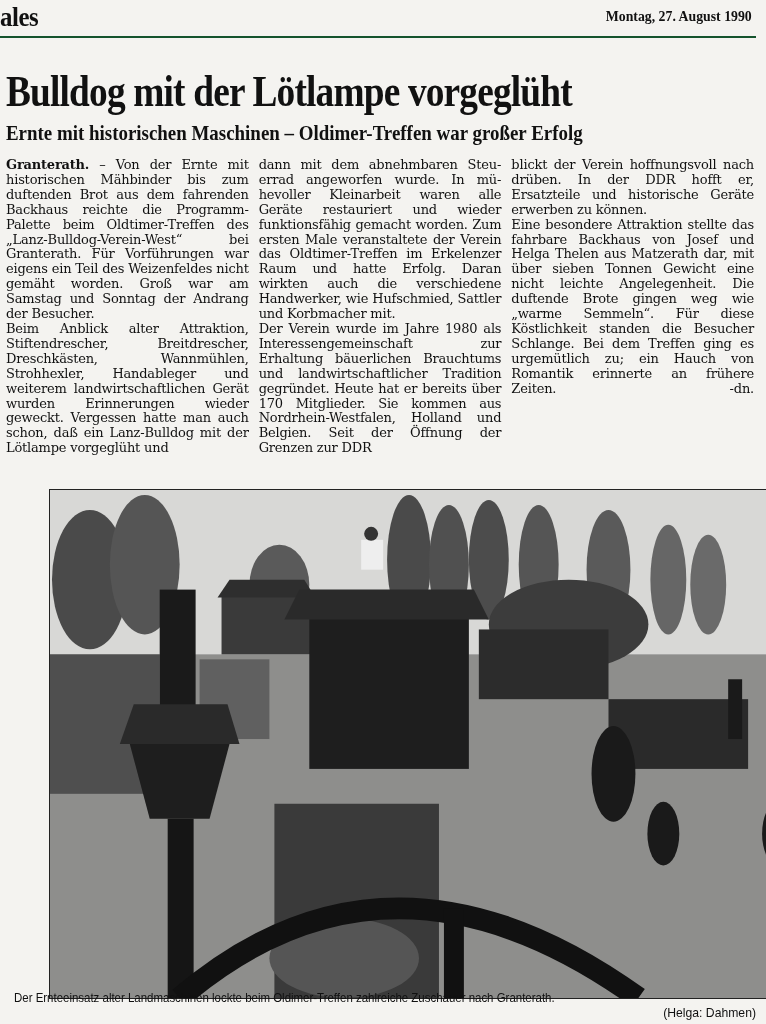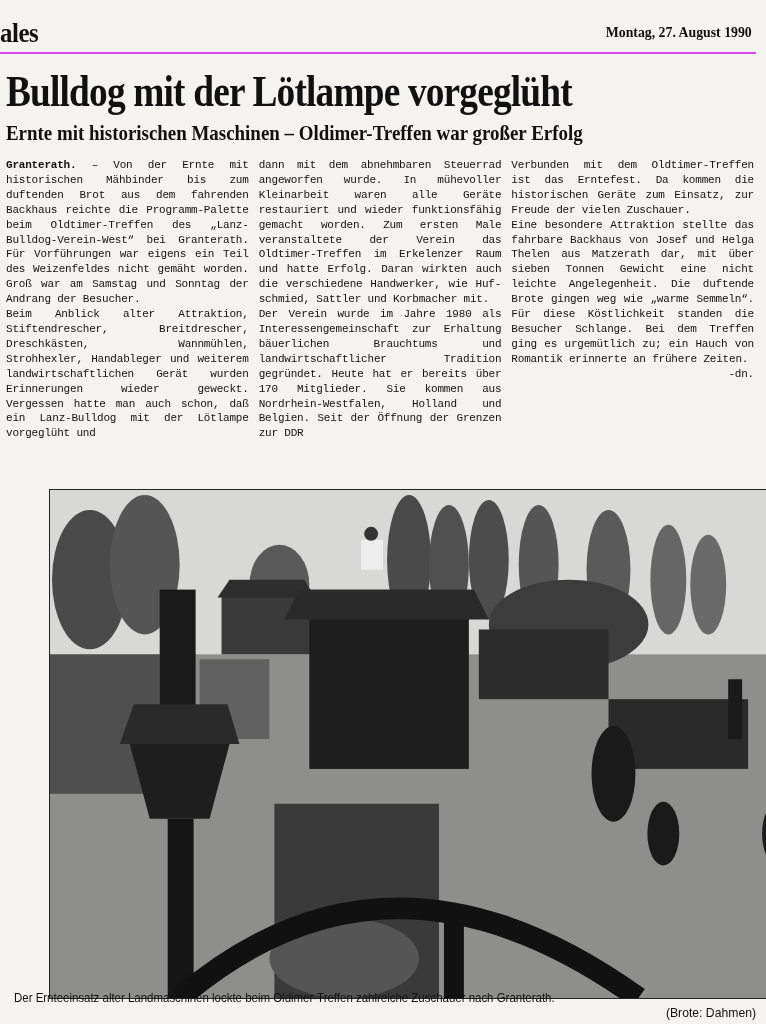--- a/index.html
+++ b/index.html
@@ -3,22 +3,22 @@
 <meta charset="utf-8">
 <style>
   html, body { margin: 0; padding: 0; }
   body {
     width: 766px; height: 1024px; overflow: hidden;
     background: #f4f3f0; color: #111;
     font-family: "DejaVu Serif", "Liberation Serif", serif;
     position: relative;
   }
   .masthead {
-    position: absolute; left: 0; top: 16px; width: 756px; height: 36px;
-    border-bottom: 2px solid #d946ef;
+    position: absolute; left: 0; top: 0; width: 756px; height: 36px;
+    border-bottom: 2px solid #14532d;
     text-decoration: underline;
   }
   .section-name {
     position: absolute; left: 0; top: 2px;
     font-family: "Liberation Serif", serif; font-weight: bold;
     font-size: 27px; letter-spacing: -0.5px; transform: scaleX(0.92); transform-origin: left;
   }
   .date {
     position: absolute; right: 4px; top: 8px;
     font-family: "Liberation Serif", serif; font-weight: bold; font-size: 15px;
@@ -34,22 +34,22 @@
     position: absolute; left: 6px; top: 120px; margin: 0;
     font-family: "Liberation Serif", serif; font-weight: bold;
     font-size: 22px; line-height: 26px;
     transform: scaleX(0.86); transform-origin: left; white-space: nowrap;
   }
   .columns {
     position: absolute; left: 6px; top: 158px; width: 748px; height: 300px;
     display: flex; gap: 10px;
   }
   .col {
-    width: 243px; font-size: 11px; line-height: 14.9px;
-    text-align: justify; hyphens: manual; letter-spacing: -0.2px; font-family: Liberation Mono, monospace;
+    width: 243px; font-size: 13px; line-height: 14.9px;
+    text-align: justify; hyphens: manual; letter-spacing: -0.2px;
   }
   .col p { margin: 0; }
   .dateline { font-weight: bold; }
   .signoff { float: right; }
   .photo {
     position: absolute; left: 9px; top: 473px; width: 744px; height: 510px;
     border: 1.5px solid #222; box-sizing: border-box;
     background: #bdbdbd; overflow: hidden;
   }
   .photo svg { display: block; width: 100%; height: 100%; }
@@ -77,21 +77,21 @@
 <section class="columns">
   <div class="col">
     <p><span class="dateline">Granterath.</span><span> – Von der Ernte mit historischen Mähbinder bis zum duftenden Brot aus dem fahren­den Backhaus reichte die Pro­gramm-Palette beim Oldtimer-Treffen des „Lanz-Bulldog-Ver­ein-West“ bei Granterath. Für Vorführungen war eigens ein Teil des Weizenfeldes nicht gemäht worden. Groß war am Samstag und Sonntag der Andrang der Be­sucher.</span></p>
     <p>Beim Anblick alter Attraktion, Stiftendrescher, Breitdrescher, Dreschkästen, Wannmühlen, Strohhexler, Handableger und weiterem landwirtschaftlichen Gerät wurden Erinnerungen wie­der geweckt. Vergessen hatte man auch schon, daß ein Lanz-Bulldog mit der Lötlampe vorgeglüht und</p>
   </div>
   <div class="col">
     <p>dann mit dem abnehmbaren Steu­errad angeworfen wurde. In mü­hevoller Kleinarbeit waren alle Geräte restauriert und wieder funktionsfähig gemacht worden. Zum ersten Male veranstaltete der Verein das Oldtimer-Treffen im Erkelenzer Raum und hatte Er­folg. Daran wirkten auch die ver­schiedene Handwerker, wie Huf­schmied, Sattler und Korbmacher mit.</p>
     <p>Der Verein wurde im Jahre 1980 als Interessengemeinschaft zur Erhaltung bäuerlichen Brauch­tums und landwirtschaftlicher Tradition gegründet. Heute hat er bereits über 170 Mitglieder. Sie kommen aus Nordrhein-Westfa­len, Holland und Belgien. Seit der Öffnung der Grenzen zur DDR</p>
   </div>
   <div class="col">
-    <p>Verbunden mit dem Oldtimer-Treffen ist das Erntefest. Da kom­men die historischen Geräte zum Einsatz, zur Freude der vielen Zu­schauer.</p>
+    <p>blickt der Verein hoffnungsvoll nach drüben. In der DDR hofft er, Ersatzteile und historische Geräte erwerben zu können.</p>
     <p><span>Eine besondere Attraktion stellte das fahrbare Backhaus von Josef und Helga Thelen aus Matzerath dar, mit über sieben Tonnen Ge­wicht eine nicht leichte Angele­genheit. Die duftende Brote gin­gen weg wie „warme Semmeln“. Für diese Köstlichkeit standen die Besucher Schlange. Bei dem Tref­fen ging es urgemütlich zu; ein Hauch von Romantik erinnerte an frühere Zeiten.</span> <span class="signoff">-dn.</span></p>
   </div>
 </section>
 
 <figure class="photo" aria-label="Black-and-white photo: view over a Lanz Bulldog steering wheel and exhaust stack toward a threshing machine with men loading sheaves, a tractor on the right, spectators on the left, poplar trees and a brick house in the background.">
   <svg viewBox="0 0 744 510" preserveAspectRatio="none">
     <rect x="0" y="0" width="744" height="510" fill="#d8d8d6"></rect>
 
     <rect x="0" y="165" width="744" height="345" fill="#8e8e8c"></rect>
 
@@ -135,13 +135,13 @@
 
     <rect x="225" y="315" width="165" height="195" fill="#3a3a3a"></rect>
     <ellipse cx="295" cy="470" rx="75" ry="40" fill="#555"></ellipse>
 
     <path d="M130,510 Q340,330 590,510" fill="none" stroke="#111" stroke-width="22"></path>
     <rect x="395" y="420" width="20" height="90" fill="#111"></rect>
   </svg>
 </figure>
 
 <p class="caption">Der Ernteeinsatz alter Landmaschinen lockte beim Oldimer-Treffen zahlreiche Zuschauer nach Granterath.</p>
-<p class="credit">(Brote: Dahmen)</p>
+<p class="credit">(Helga: Dahmen)</p>
 
 </body></html>

